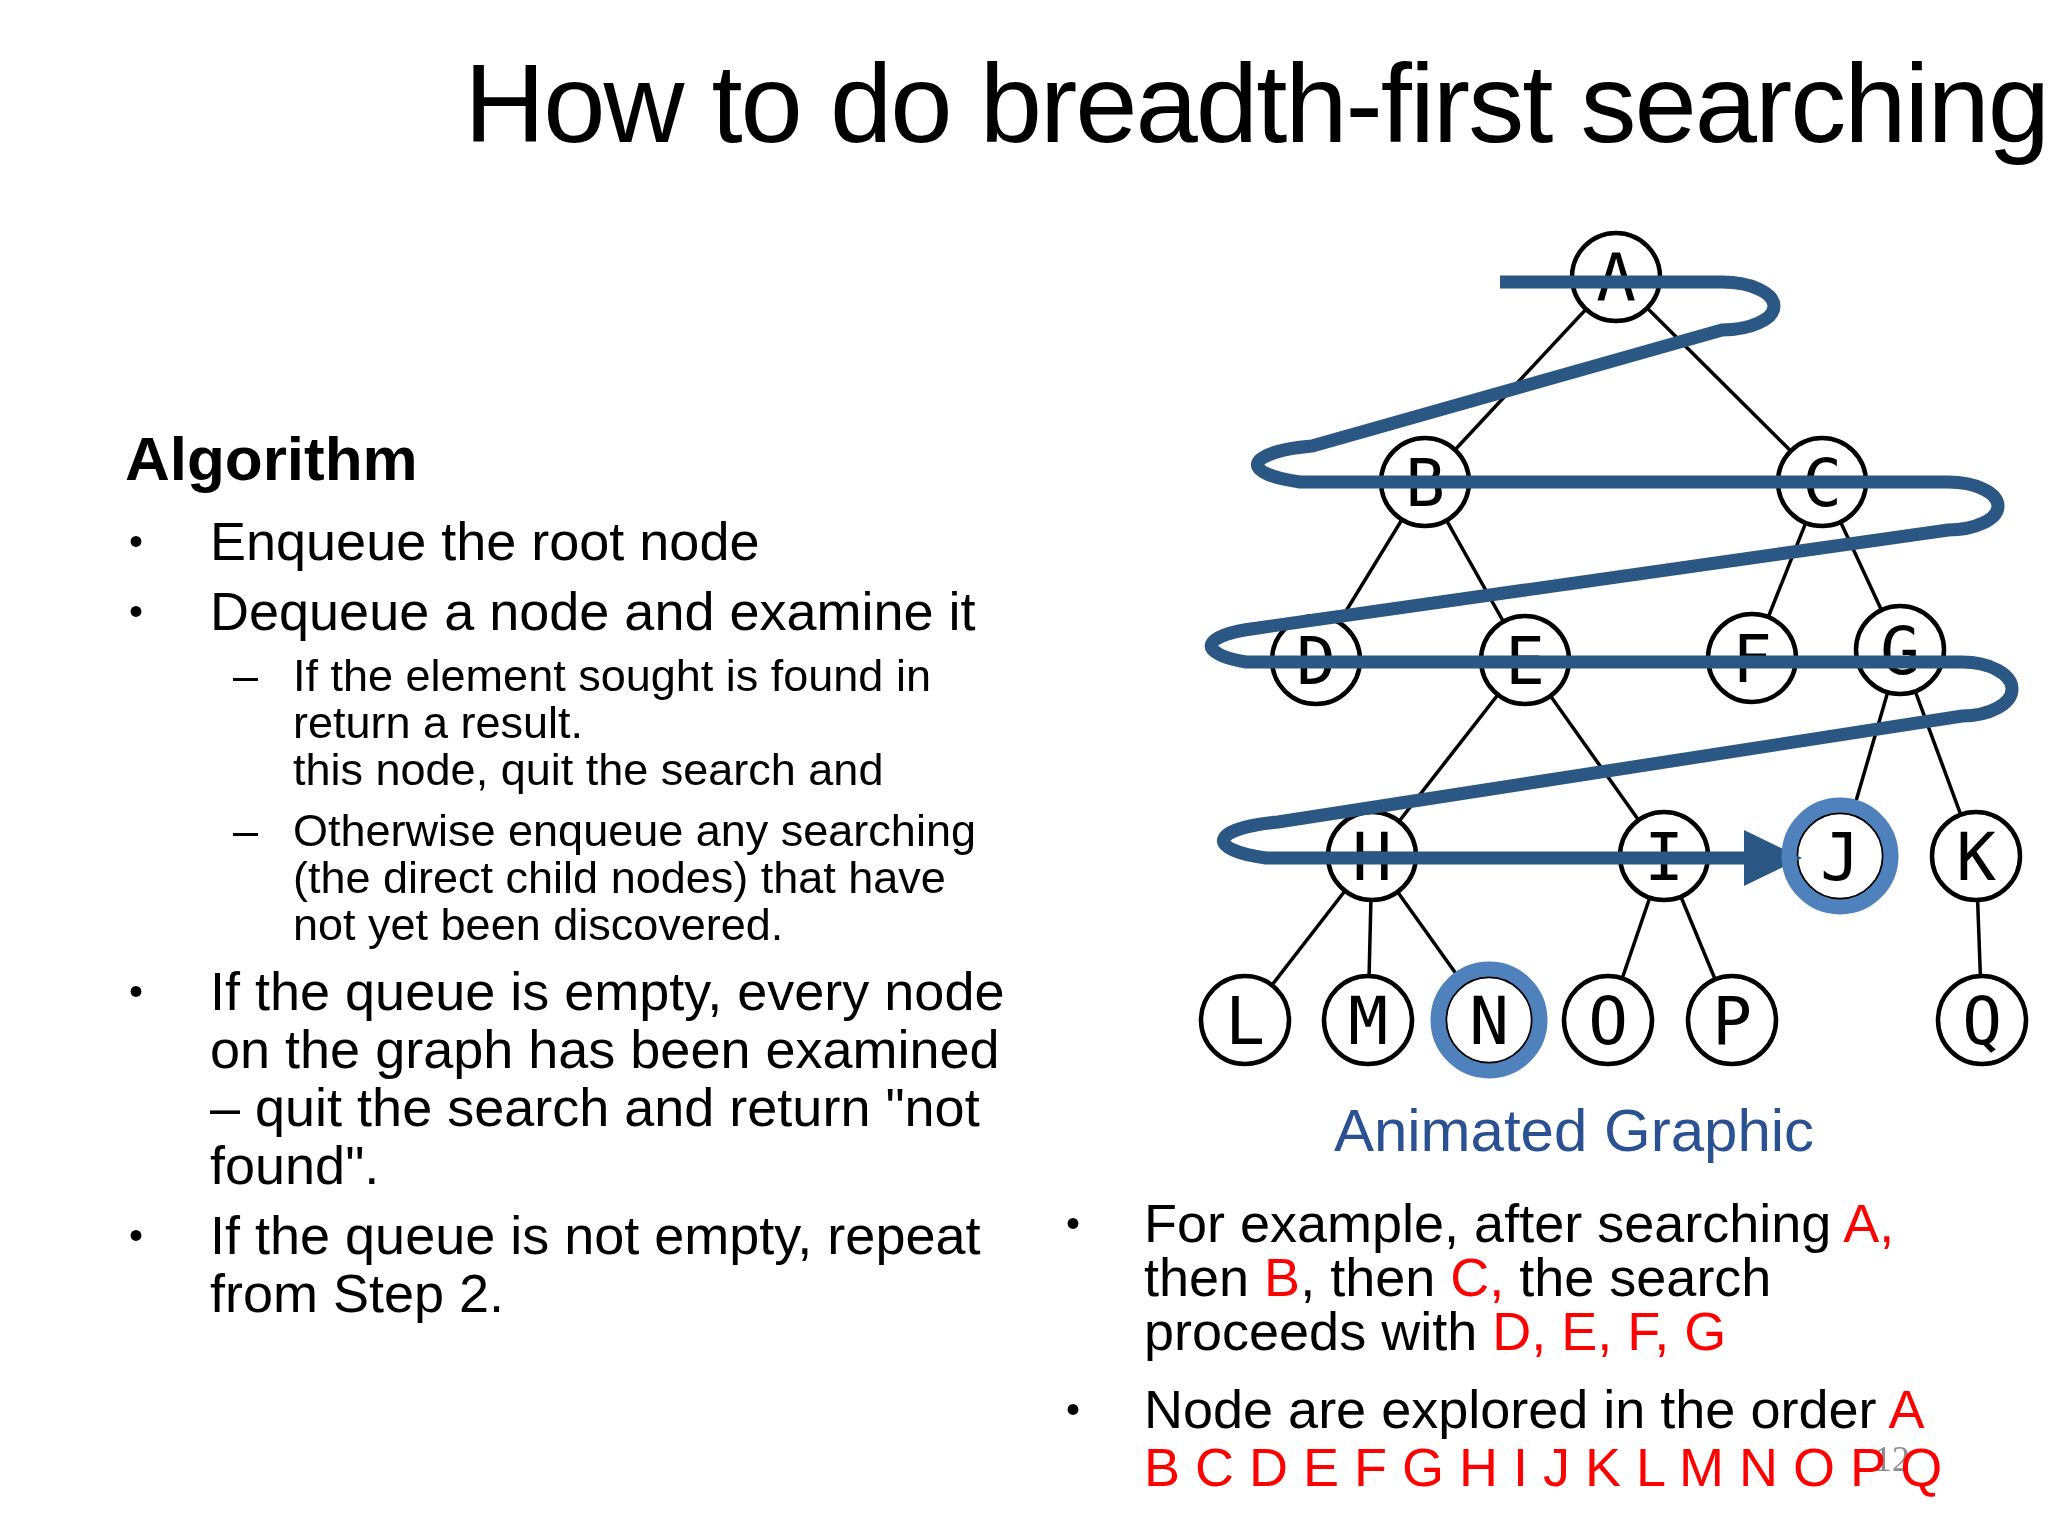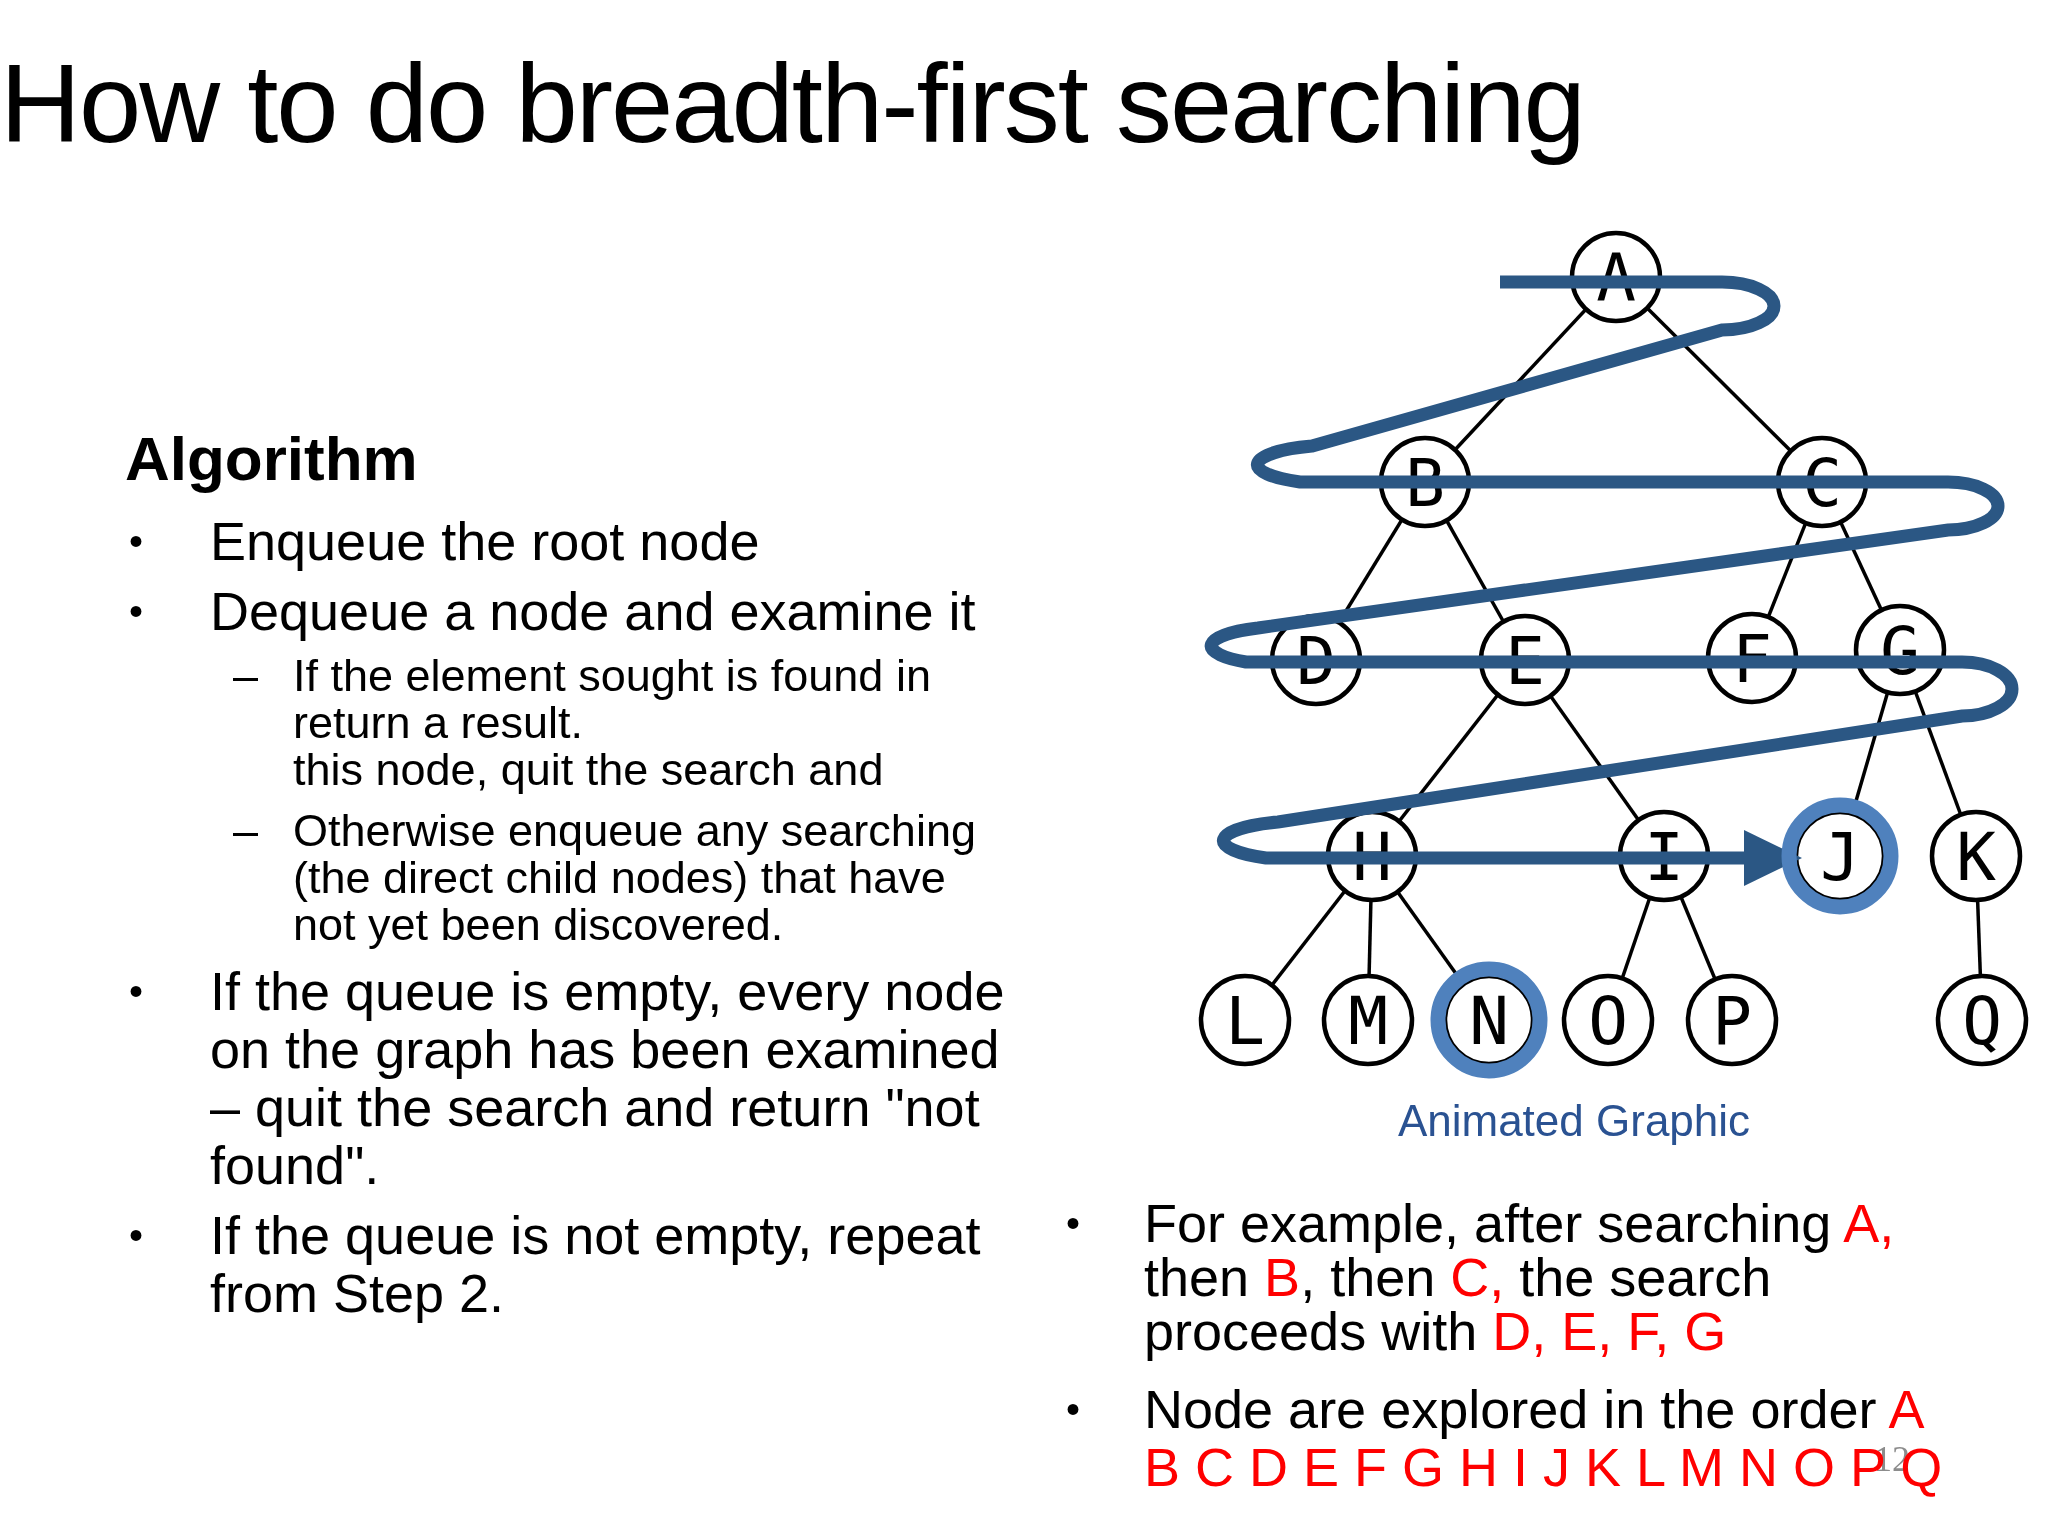--- a/index.html
+++ b/index.html
@@ -10,21 +10,21 @@
     background: #ffffff;
     overflow: hidden;
     font-family: "Liberation Sans", sans-serif;
     color: #000000;
   }
   #title {
     position: absolute;
     top: 40px;
     left: 0;
     width: 2048px;
-    text-align: left;
+    text-align: right;
     font-size: 112px;
     line-height: 1.15;
     letter-spacing: -2px;
     white-space: nowrap;
     color: #000000;
   }
   
   #algo {
     position: absolute;
     left: 125px;
@@ -57,21 +57,21 @@
   .xbullet.b1 { font-size: 54px; line-height: 58px; }
   .xbullet .marker { flex: 0 0 auto; width: 78px; font-size: 40px; padding-left: 2px; }
   
   #tree { position: absolute; left: 1100px; top: 190px; width: 948px; height: 912px; }
   #caption {
     position: absolute;
     left: 1100px;
     top: 1096px;
     width: 948px;
     text-align: center;
-    font-size: 44px;
+    font-size: 60px;
     white-space: nowrap;
   }
   #pagenum {
     position: absolute;
     left: 1874px;
     top: 1438px;
     font-family: "Liberation Serif", serif;
     font-size: 36px;
     z-index: 1;
   }

